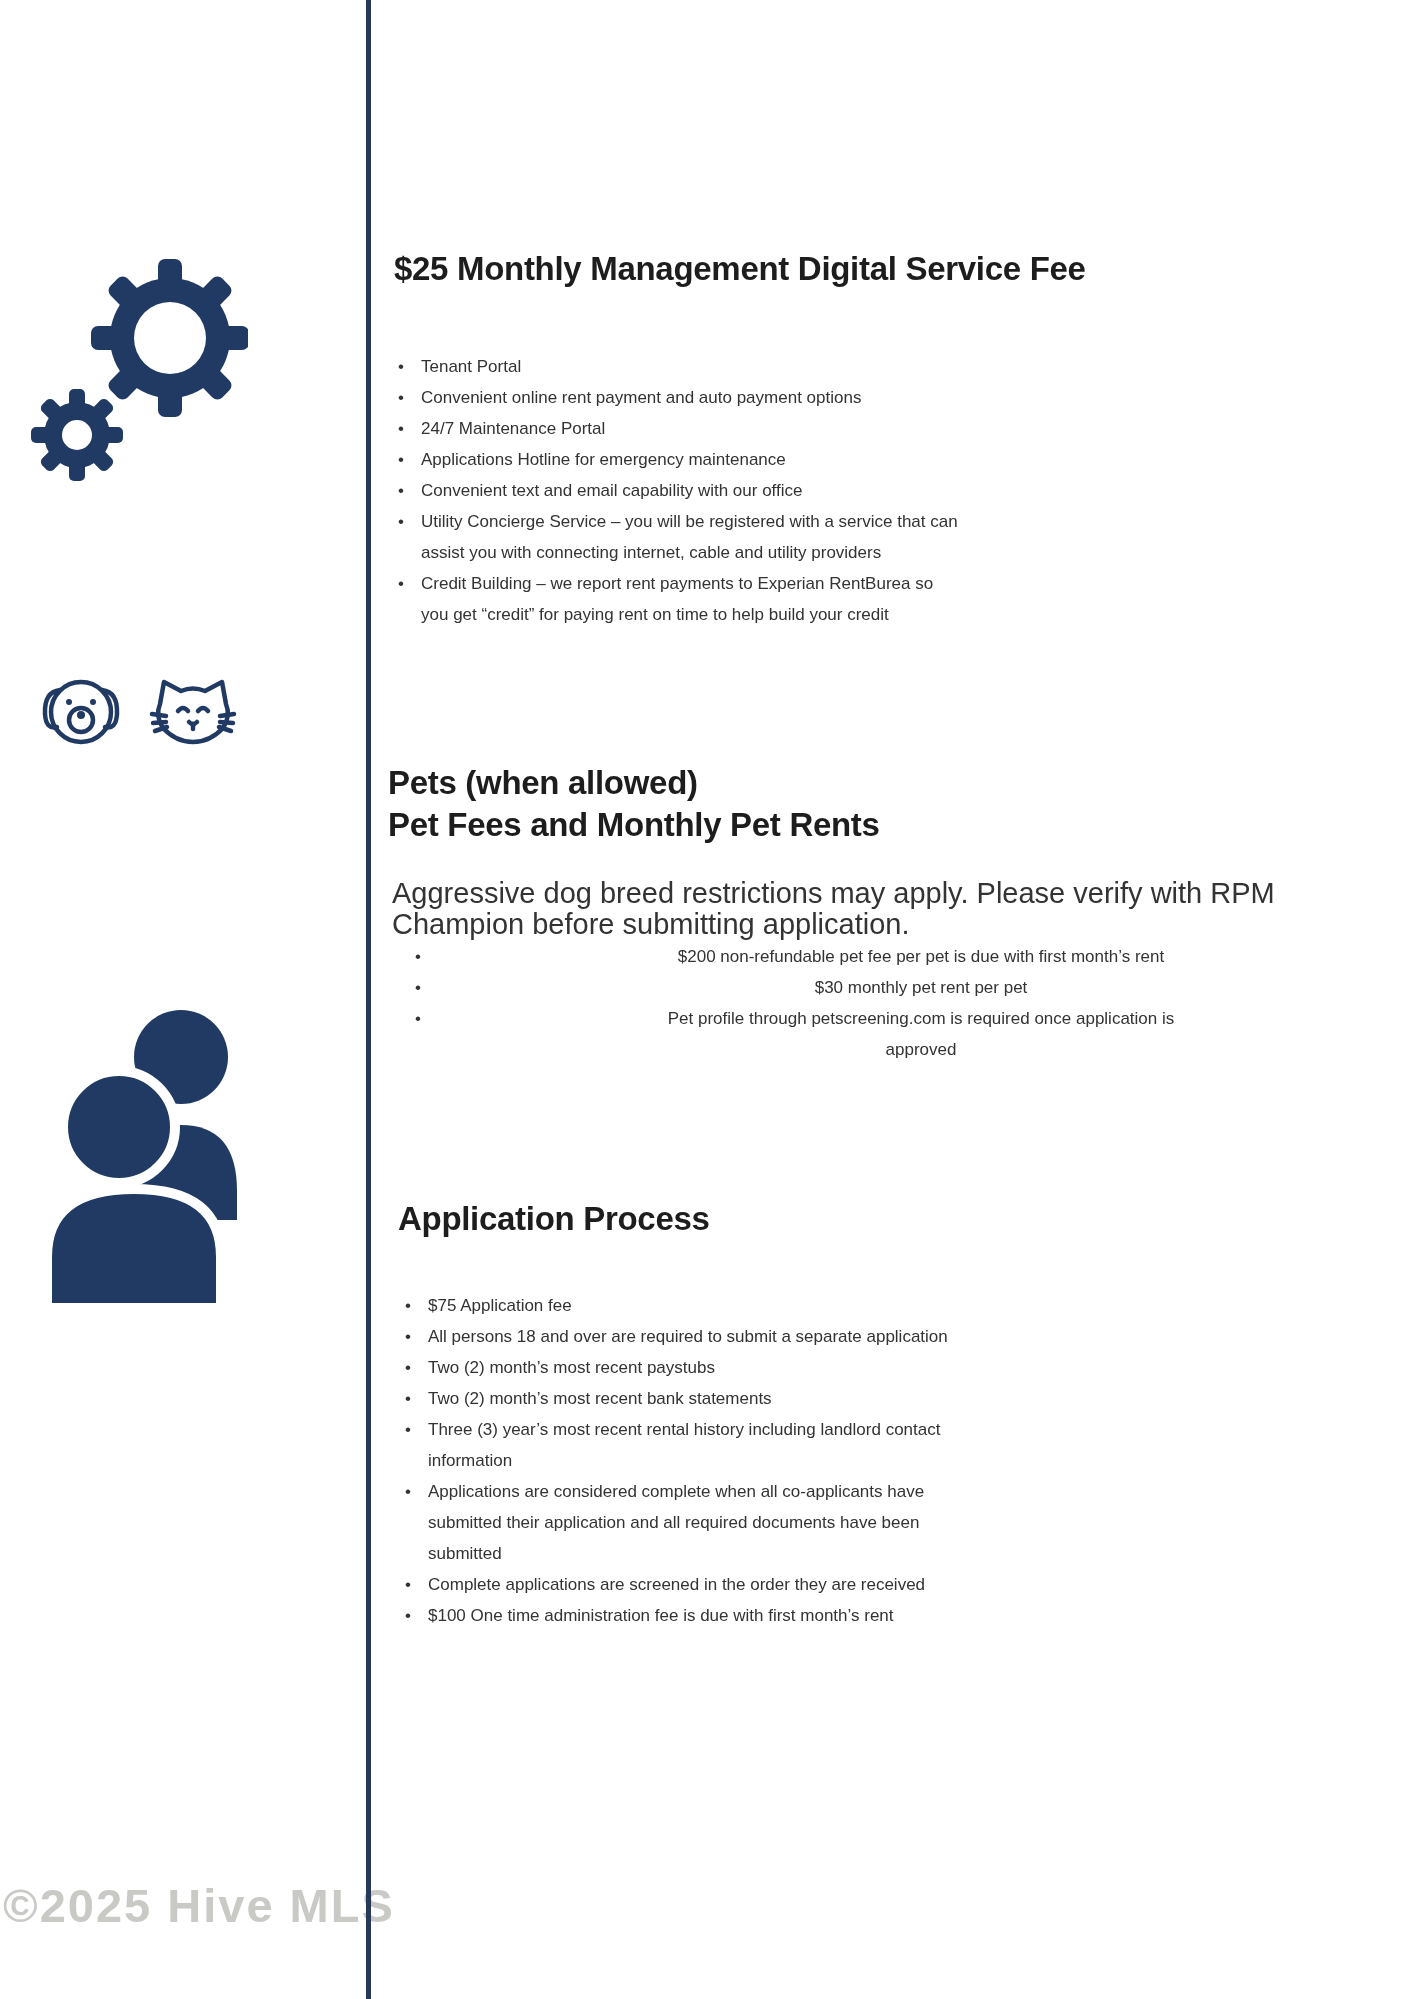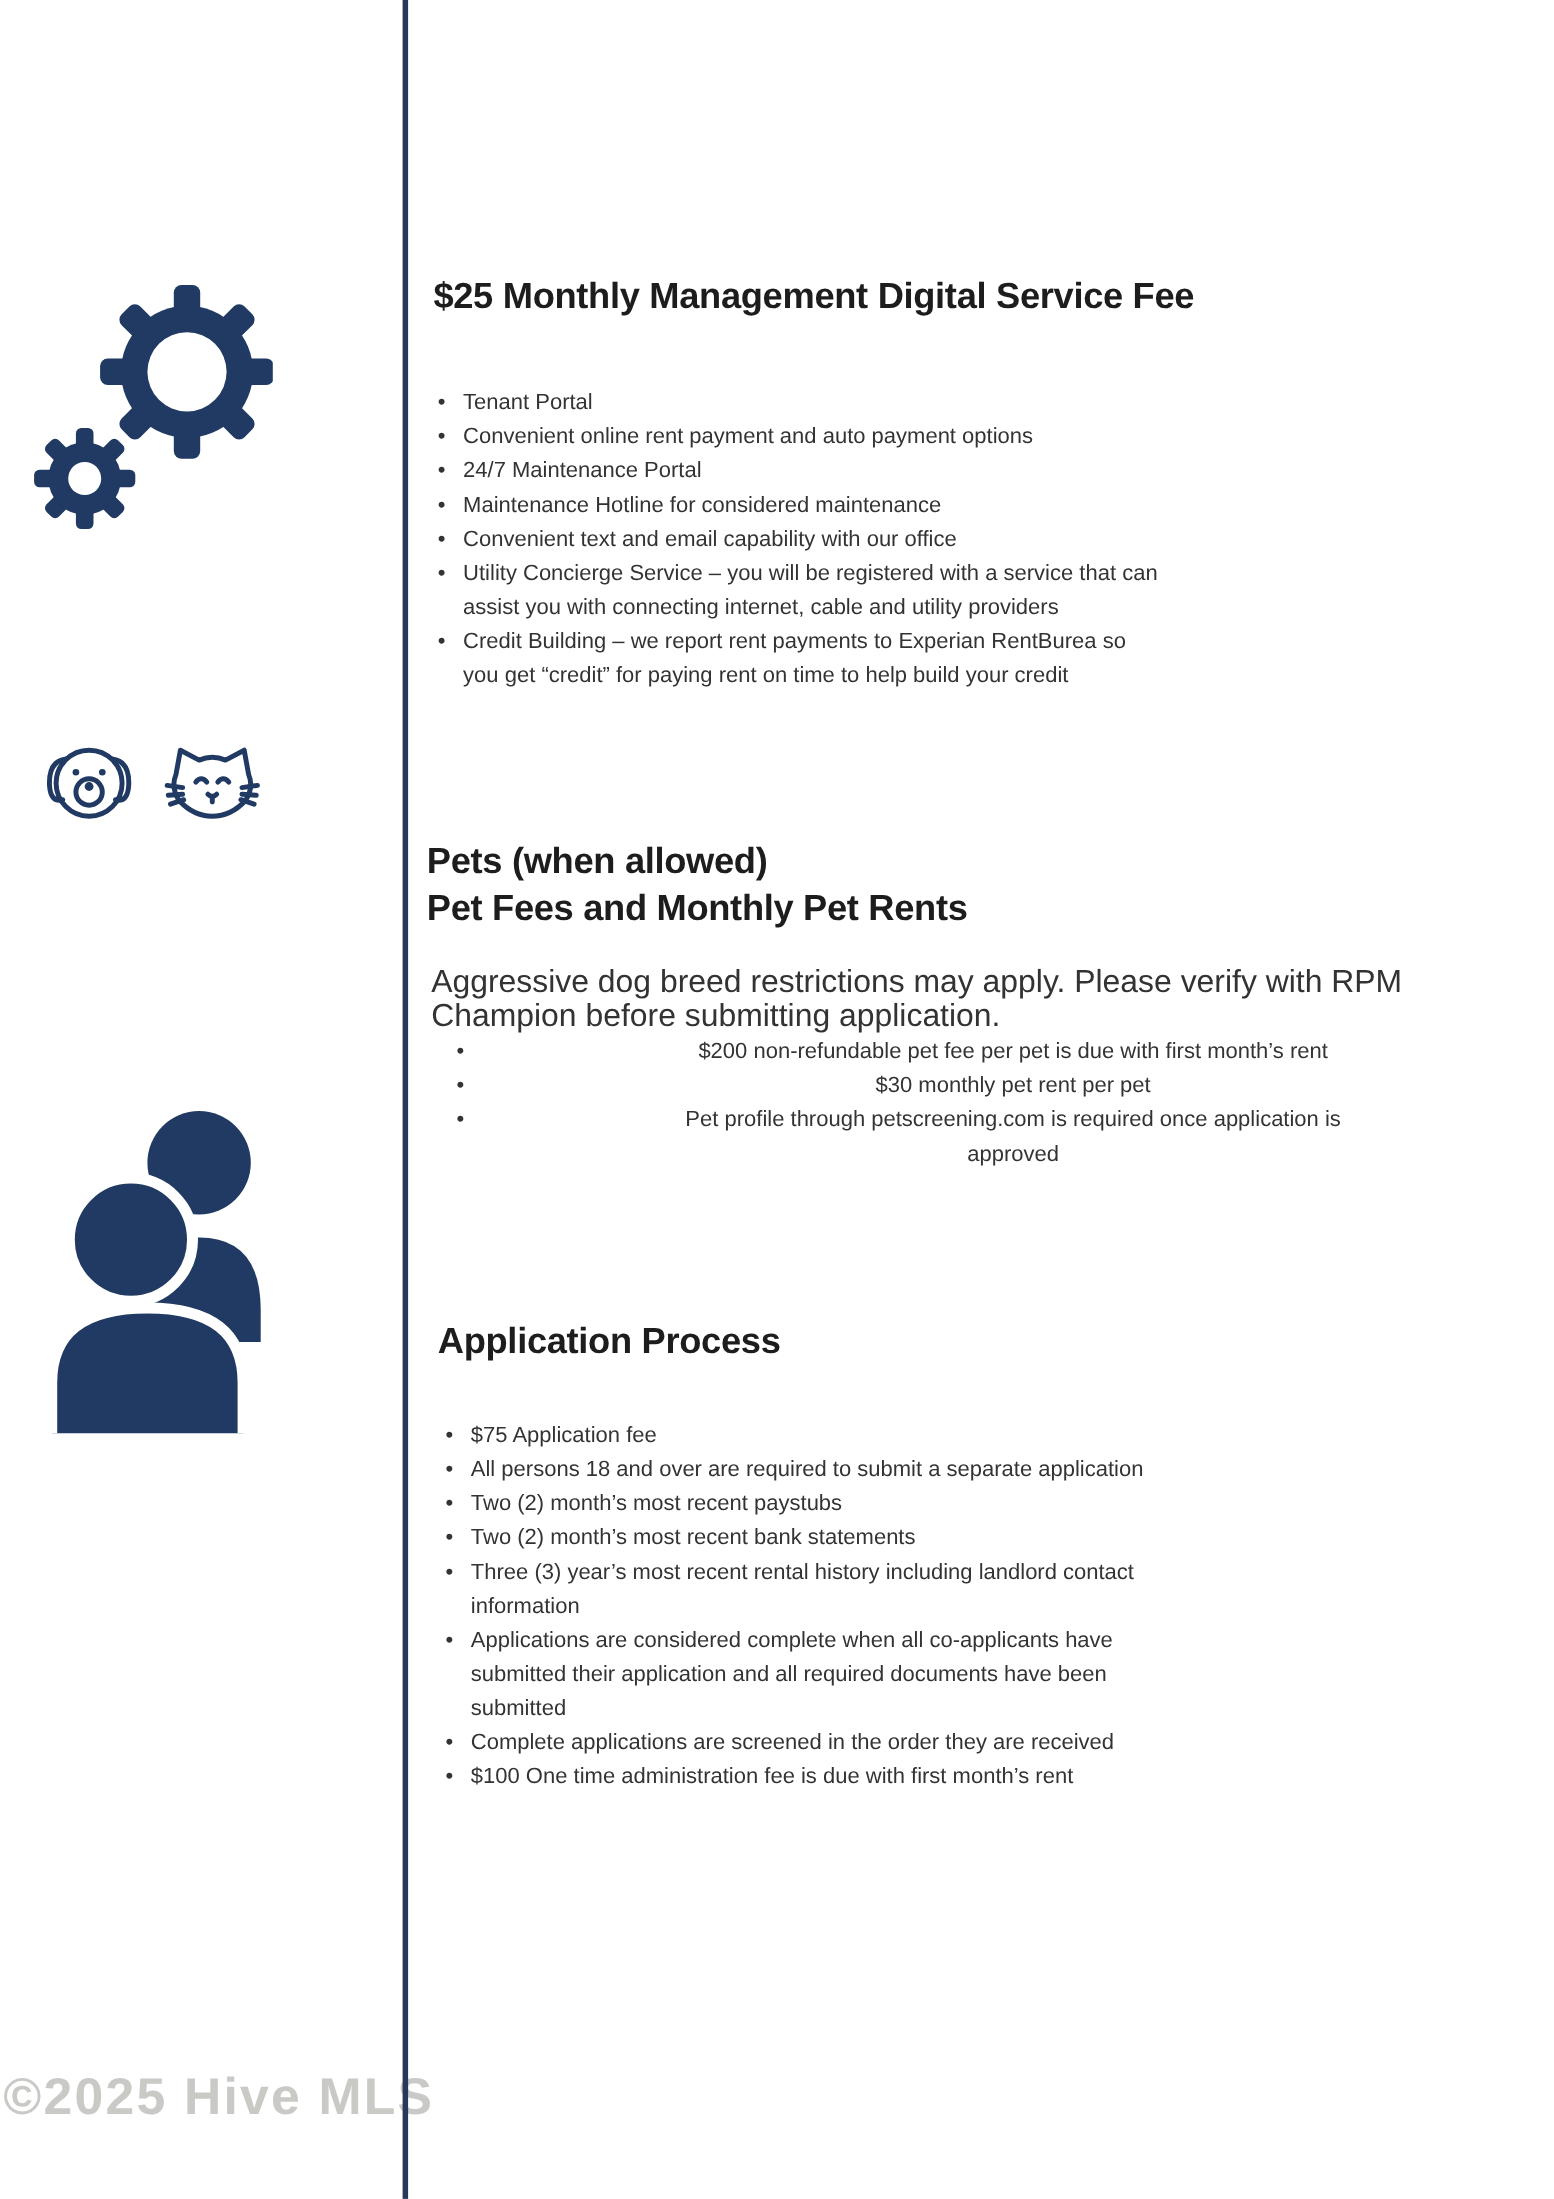--- a/index.html
+++ b/index.html
@@ -28,21 +28,21 @@
   #sec1-title{left:394px;top:248px;}
   #sec2-title{left:388px;top:762px;}
   #sec3-title{left:398px;top:1198px;}
   .intro{
     position:absolute;left:392px;top:878px;
     font-size:29px;line-height:31px;color:var(--body,#333);
     white-space:pre-line;z-index:2;
   }
   ul.blist{
     position:absolute;list-style:none;margin:0;padding:0;z-index:2;
-    font-size:20px;line-height:31px;color:var(--body,#333);
+    font-size:17px;line-height:31px;color:var(--body,#333);
     width:990px;
   }
   #sec1-list{left:397px;top:351px;}
   #sec2-list{left:414px;top:941px;text-align:center;}
   #sec3-list{left:404px;top:1290px;}
   ul.blist li{
     position:relative;
     padding-left:24px;
     white-space:pre-line;
   }
@@ -133,21 +133,21 @@
     <path class="nv" d="M92 215 L92 186 Q92 120 148 120 Q204 120 204 186 L204 215 Z"></path>
     <circle class="nv wsep" cx="86" cy="122" r="56"></circle>
     <path class="nv wsep" d="M14 305 L14 252 Q14 184 101 184 Q188 184 188 252 L188 305 Z"></path>
   </svg>
 
   <div id="sec1-title" class="sec-title">$25 Monthly Management Digital Service Fee</div>
   <ul id="sec1-list" class="blist">
     <li>Tenant Portal</li>
     <li>Convenient online rent payment and auto payment options</li>
     <li>24/7 Maintenance Portal</li>
-    <li>Maintenance Hotline for considered maintenance</li>
+    <li>Applications Hotline for emergency maintenance</li>
     <li>Convenient text and email capability with our office</li>
     <li>Utility Concierge Service – you will be registered with a service that can
 assist you with connecting internet, cable and utility providers</li>
     <li>Credit Building – we report rent payments to Experian RentBurea so
 you get “credit” for paying rent on time to help build your credit</li>
   </ul>
 
   <div id="sec2-title" class="sec-title"><span>Pets (when allowed)</span>
 <span>Pet Fees and Monthly Pet Rents</span></div>
   <div class="intro">Aggressive dog breed restrictions may apply. Please verify with RPM

